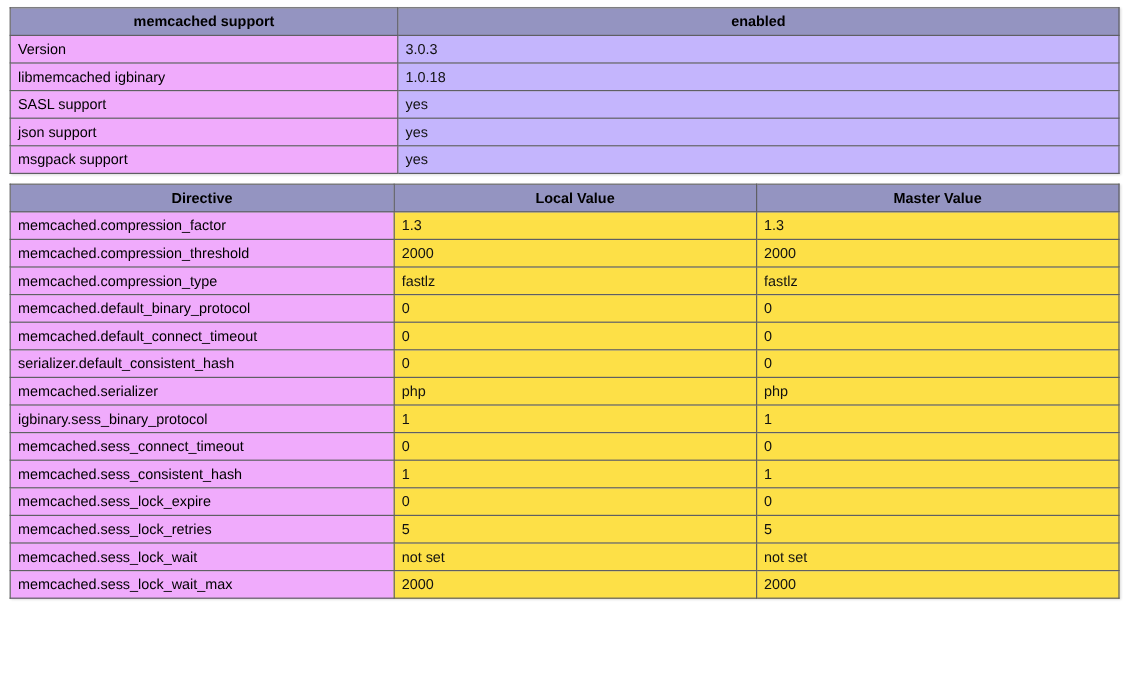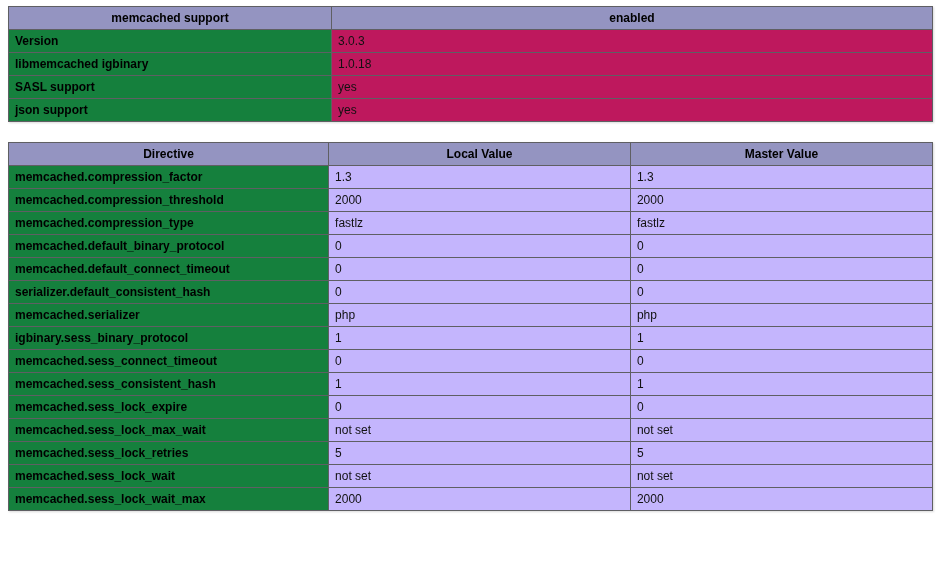--- a/index.html
+++ b/index.html
@@ -11,53 +11,53 @@
     color: #111;
   }
   .wrap {
     padding: 6px 8px 10px 8px;
     width: 925px;
   }
   table.php {
     width: 100%;
     border-collapse: collapse;
     box-shadow: 1px 1px 2px rgba(0,0,0,0.15);
-    margin-bottom: 20px;
+    margin-bottom: 8px;
   }
   table.php th,
   table.php td {
     border: 1px solid #5f5f63;
     padding: 3px 6px 3px 6px;
     text-align: left;
     vertical-align: middle;
     line-height: 16px;
   }
   table.php th {
     background: #9494c1;
     font-weight: bold;
     text-align: center;
     color: #000;
   }
   table.php td.key {
-    background: #15803d;
-    font-weight: bold;
+    background: #f0abfc;
+    font-weight: normal;
     width: 310px;
     color: #000;
   }
   table.php td.val {
-    background: #be185d;
+    background: #c4b5fd;
   }
   
   table#support th.k { width: 310px; }
   
   table#directives th.dir { width: 310px; }
   table#directives th.lv,
   table#directives th.mv { width: auto; }
   table#directives td.val2 {
-    background: #c4b5fd;
+    background: #fde047;
     width: 297px;
   }
 </style>
 </head>
 <body>
 
 <div class="wrap">
 
   <table id="support" class="php">
     <thead>
@@ -74,20 +74,24 @@
         <tr>
           <td class="key">libmemcached igbinary</td>
           <td class="val">1.0.18</td>
         </tr>
         <tr>
           <td class="key">SASL support</td>
           <td class="val">yes</td>
         </tr>
         <tr>
           <td class="key">json support</td>
+          <td class="val">yes</td>
+        </tr>
+        <tr>
+          <td class="key">msgpack support</td>
           <td class="val">yes</td>
         </tr>
       </tbody>
   </table>
 
   <table id="directives" class="php">
     <thead>
       <tr>
         <th class="dir">Directive</th>
         <th class="lv">Local Value</th>
@@ -144,25 +148,20 @@
           <td class="key">memcached.sess_consistent_hash</td>
           <td class="val val2">1</td>
           <td class="val val2">1</td>
         </tr>
         <tr>
           <td class="key">memcached.sess_lock_expire</td>
           <td class="val val2">0</td>
           <td class="val val2">0</td>
         </tr>
         <tr>
-          <td class="key">memcached.sess_lock_max_wait</td>
-          <td class="val val2">not set</td>
-          <td class="val val2">not set</td>
-        </tr>
-        <tr>
           <td class="key">memcached.sess_lock_retries</td>
           <td class="val val2">5</td>
           <td class="val val2">5</td>
         </tr>
         <tr>
           <td class="key">memcached.sess_lock_wait</td>
           <td class="val val2">not set</td>
           <td class="val val2">not set</td>
         </tr>
         <tr>

